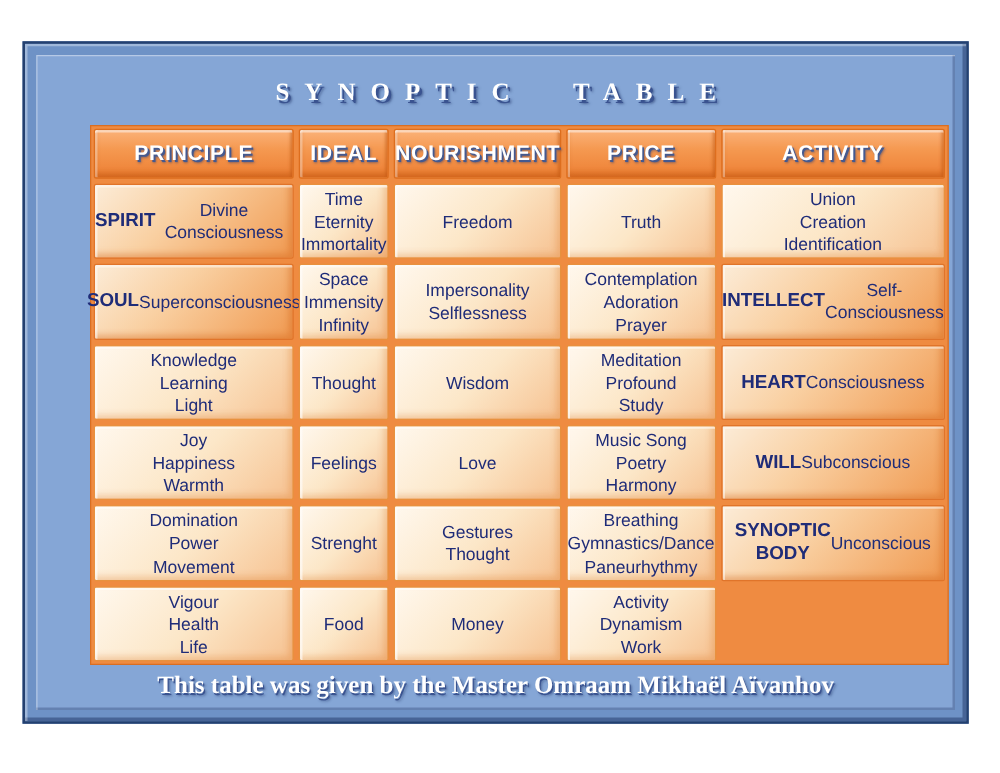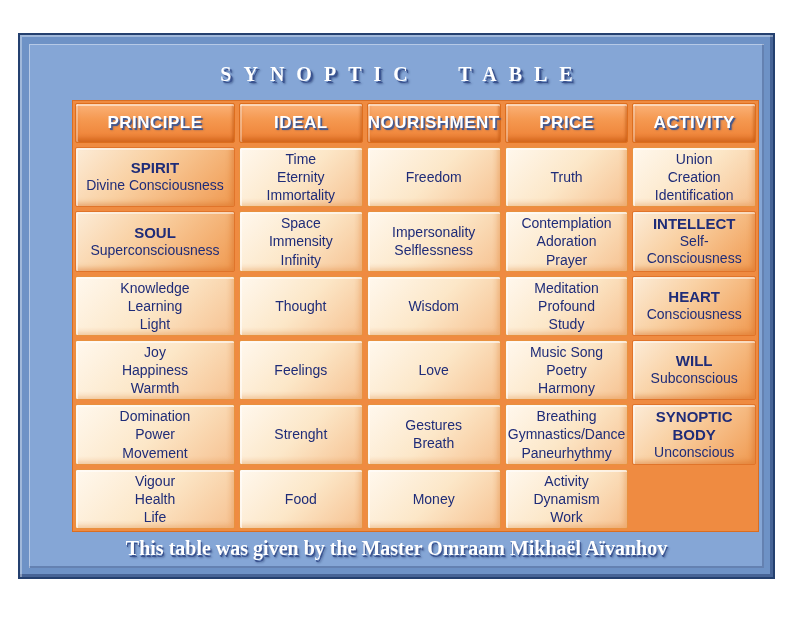--- a/index.html
+++ b/index.html
@@ -50,21 +50,21 @@
     box-shadow: inset 0 2px 0 rgba(255,255,255,.5), inset 2px 0 0 rgba(255,255,255,.35),
                 inset 0 -4px 4px rgba(186,80,10,.45), inset -2px 0 2px rgba(186,80,10,.3);
     display:flex; align-items:center; justify-content:center;
     color:#ffffff; font-weight:bold; font-size:17px; letter-spacing:.5px;
     text-shadow: 1.5px 1.5px 0 #44598F, 2px 2px 2px rgba(40,60,120,.55);
   }
   .rhead {
     background:linear-gradient(135deg,#FCECD8 0%,#F9D0A2 40%,#F09950 100%);
     border:1px solid #E0742A;
     box-shadow: inset 2px 2px 0 rgba(255,255,255,.5), inset -3px -3px 5px rgba(210,100,25,.4);
-    display:flex; flex-direction:column; align-items:center; justify-content:center;
+    display:flex; flex-direction:row; align-items:center; justify-content:center;
     color:#1F2C78; text-align:center;
   }
   .rh-name { font-weight:bold; font-size:15px; line-height:1.2; white-space:pre-line; }
   .rh-sub  { font-size:14px; line-height:1.25; }
   .dcell {
     background:linear-gradient(135deg,#FFF8EE 0%,#FCE7C8 50%,#F6C190 100%);
     border:1px solid #E8913F;
     box-shadow: inset 2px 2px 0 rgba(255,255,255,.6), inset -3px -3px 5px rgba(220,120,40,.3);
     display:flex; align-items:center; justify-content:center;
     color:#1F2C78; font-size:14px; line-height:1.3;
@@ -149,21 +149,21 @@
 
       <div class="cell rhead">
         <div class="rh-name">WILL</div>
         <div class="rh-sub">Subconscious</div>
       </div>
       <div class="cell dcell">Domination
 Power
 Movement</div>
       <div class="cell dcell">Strenght</div>
       <div class="cell dcell">Gestures
-Breath</div>
+Thought</div>
       <div class="cell dcell">Breathing
 Gymnastics/Dance
 Paneurhythmy</div>
 
       <div class="cell rhead">
         <div class="rh-name">SYNOPTIC
 BODY</div>
         <div class="rh-sub">Unconscious</div>
       </div>
       <div class="cell dcell">Vigour

